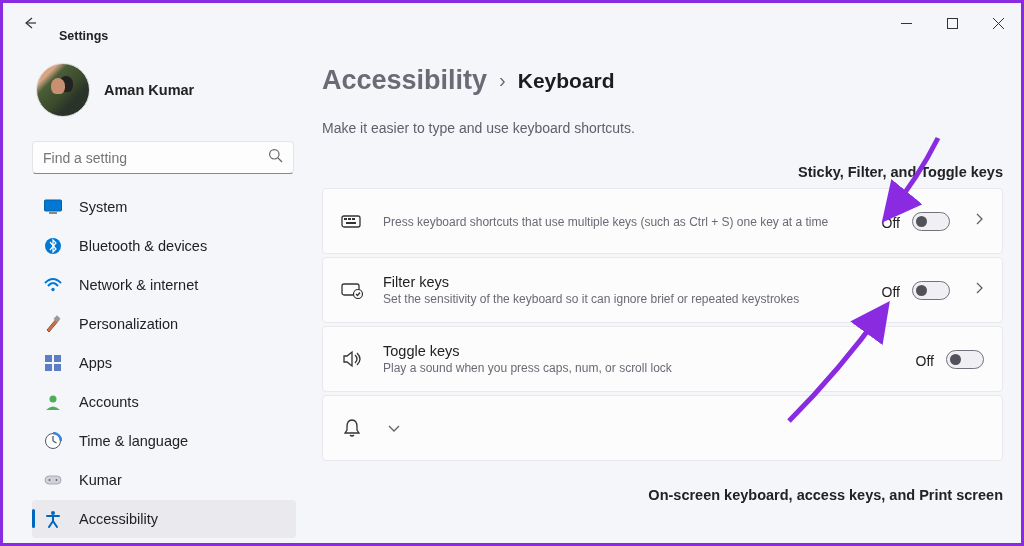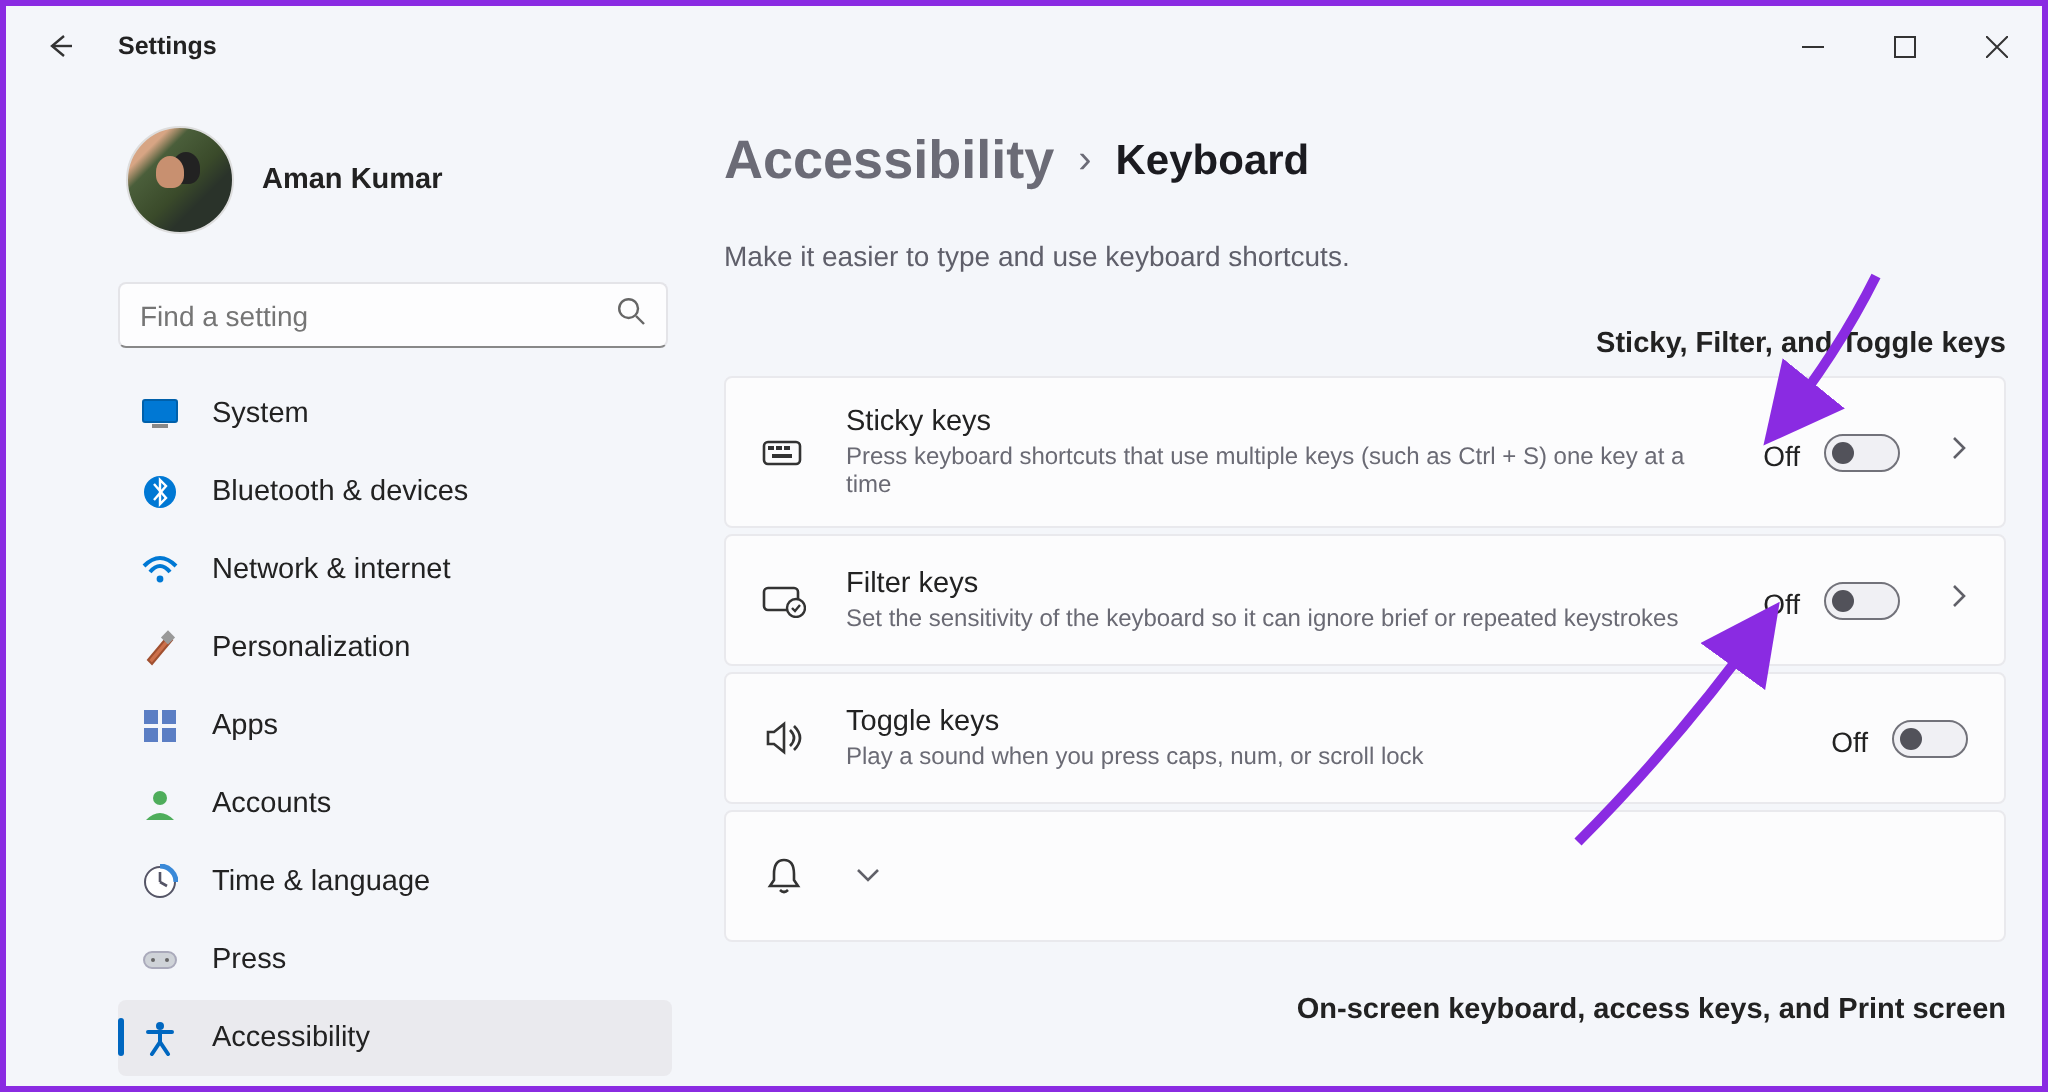--- a/index.html
+++ b/index.html
@@ -8,21 +8,21 @@
     width: 1024px;
     height: 546px;
     overflow: hidden;
     background: #f4f6fa;
     border: 3px solid #8a2be2;
     position: relative;
   }
   .titlebar {
     height: 40px;
     display: flex;
-    align-items: center;
+    align-items: flex-end;
     background: #f4f6fa;
     padding-left: 8px;
   }
   .back-btn {
     width: 38px;
     height: 40px;
     display:flex;
     align-items:center;
     justify-content:center;
     color:#333;
@@ -39,25 +39,24 @@
     align-items:center;
     justify-content:center;
     color:#333;
   }
   .main {
     display: flex;
     height: calc(100% - 40px);
   }
   .sidebar {
     width: 303px;
-    padding: 8px 10px 0 16px;
+    padding: 8px 10px 0 29px;
     display:flex;
     flex-direction:column;
     overflow:hidden;
-    margin-left:40px;
   }
   .profile {
     display:flex;
     align-items:center;
     gap: 14px;
     margin: 12px 8px 6px 4px;
   }
   .avatar {
     width: 54px; height: 54px;
     border-radius: 50%;
@@ -304,21 +303,21 @@
         <span>Time &amp; language</span>
       </div>
       <div class="nav-item">
         <span class="nav-icon">
             <svg class="ico" viewBox="0 0 18 18">
               <rect x="1" y="5" width="16" height="8" rx="4" fill="#cfd3d8" stroke="#aab"></rect>
               <circle cx="5.5" cy="9" r="1" fill="#666"></circle>
               <circle cx="12.5" cy="9" r="1" fill="#666"></circle>
             </svg>
           </span>
-        <span>Press</span>
+        <span>Kumar</span>
       </div>
       <div class="nav-item selected">
         <span class="nav-icon">
             <svg class="ico" viewBox="0 0 18 18">
               <circle cx="9" cy="3" r="2" fill="#0067c0"></circle>
               <path d="M3 6 L15 6 M9 6 L9 11 M9 11 L5 17 M9 11 L13 17" stroke="#0067c0" stroke-width="2" stroke-linecap="round"></path>
             </svg>
           </span>
         <span>Accessibility</span>
       </div>
@@ -340,21 +339,20 @@
         <span class="card-icon">
             <svg width="22" height="18" viewBox="0 0 22 18">
               <rect x="1" y="4" width="18" height="11" rx="2" fill="none" stroke="#333" stroke-width="1.3"></rect>
               <rect x="3" y="6" width="3" height="2" fill="#333"></rect>
               <rect x="7" y="6" width="3" height="2" fill="#333"></rect>
               <rect x="11" y="6" width="3" height="2" fill="#333"></rect>
               <rect x="5" y="10" width="10" height="2" fill="#333"></rect>
             </svg>
           </span>
         <div class="card-body">
-          <div class="card-title">Sticky keys</div>
           <div class="card-desc">Press keyboard shortcuts that use multiple keys (such as Ctrl + S) one key at a time</div>
         </div>
         <div class="toggle-group">
           <span class="toggle-label">Off</span>
           <div class="switch"></div>
         </div>
         <span class="chevron"><svg width="10" height="14" viewBox="0 0 10 14">
               <path d="M3 2 L8 7 L3 12" stroke="#606068" stroke-width="1.3" fill="none"></path>
             </svg></span>
       </div>

